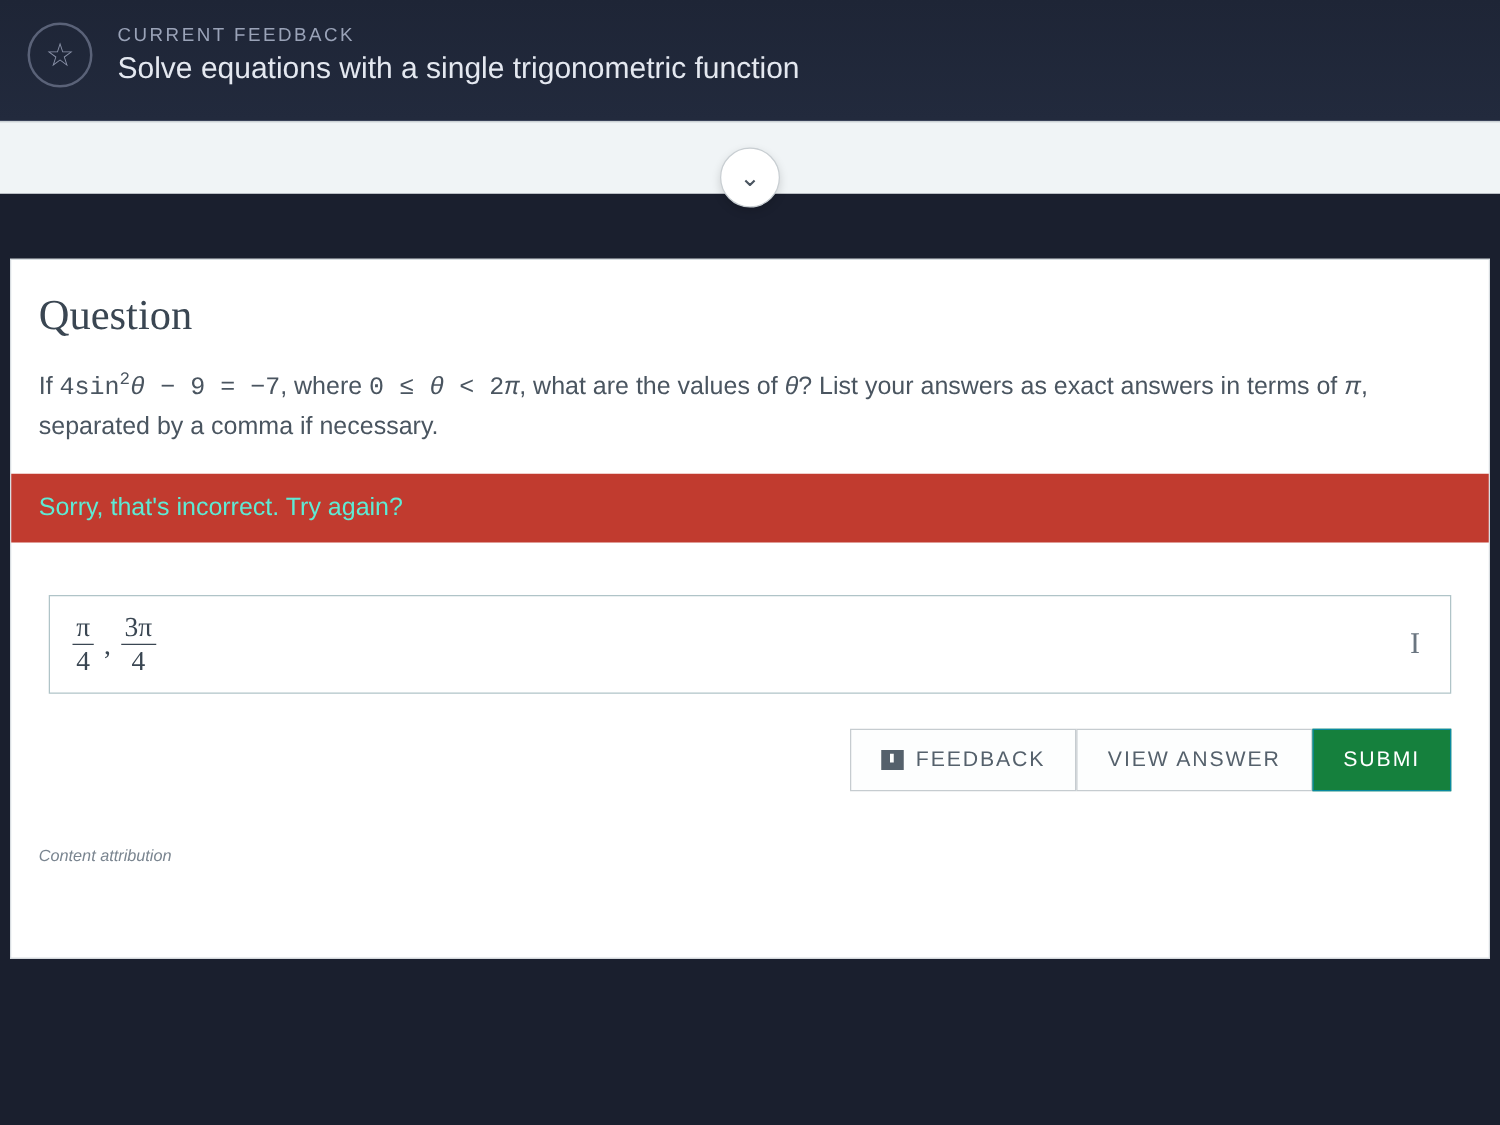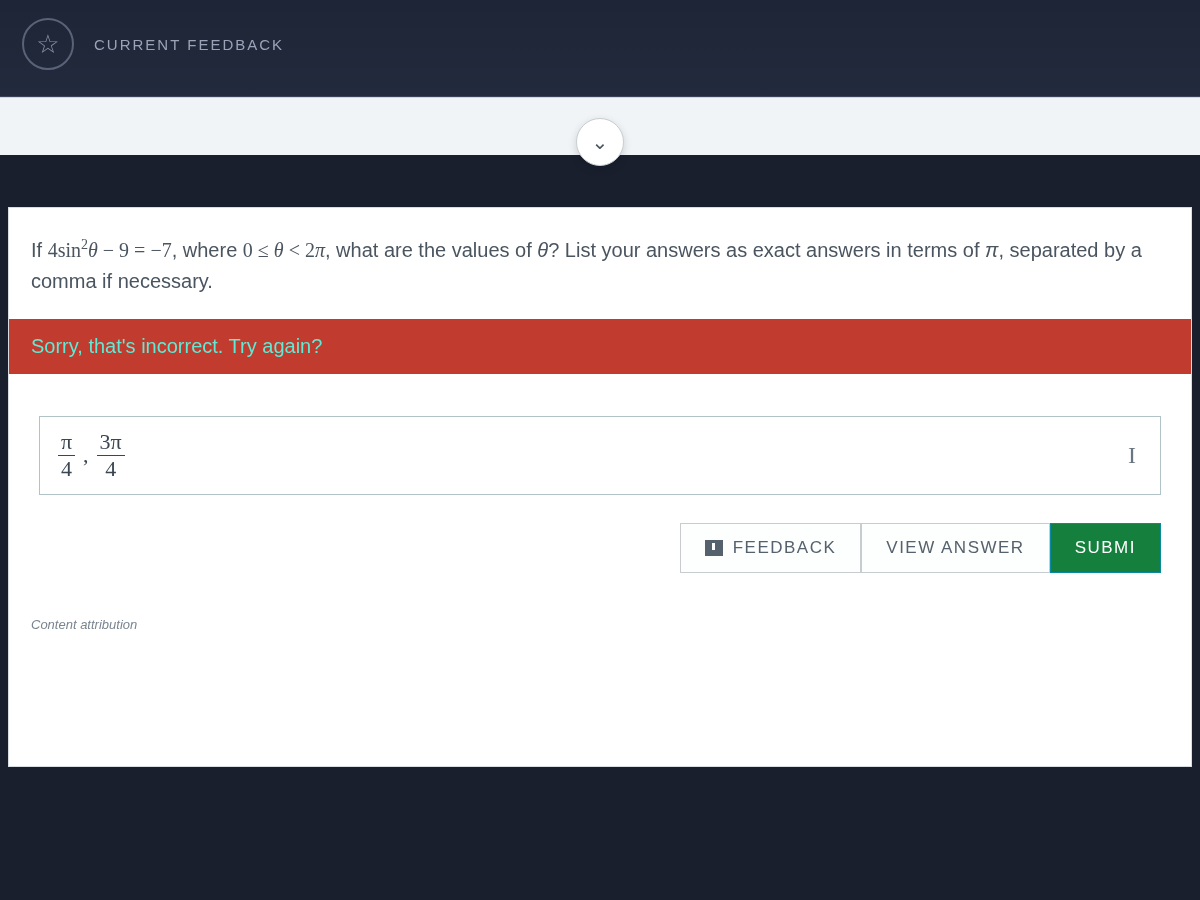--- a/index.html
+++ b/index.html
@@ -70,21 +70,21 @@
     font-weight: 400;
     margin-bottom: 22px;
     font-family: Georgia, serif;
   }
   .q-body {
     font-size: 20px;
     color: #4a5560;
     line-height: 1.55;
     margin-bottom: 22px;
   }
-  .q-body .math { font-family: Liberation Serif, serif; }
+  .q-body .math { font-family: Liberation Mono, monospace; }
   .q-body sup { font-size: 0.7em; }
   .q-body .ital { font-style: italic; }
 
   .error-bar {
     background: #c13b2f;
     color: #5eead4;
     font-size: 20px;
     padding: 16px 22px;
     margin: 0 0 42px 0;
   }
@@ -173,31 +173,33 @@
     font-style: italic;
   }
 </style>
 </head>
 <body>
 
 <div class="header">
   <div class="star-badge">☆</div>
   <div class="header-text">
     <div class="obj-label">CURRENT FEEDBACK</div>
+    <div class="obj-title">Solve equations with a single trigonometric function</div>
   </div>
 </div>
 
 <div class="chevron-row">
   <div class="chevron-btn">
     <span>⌄</span>
   </div>
 </div>
 
 <div class="card">
   <div class="card-inner">
+    <div class="q-heading">Question</div>
     <div class="q-body">
       <span>If </span><span class="math">4sin<sup>2</sup><span class="ital">θ</span> − 9 = −7</span><span>, where </span><span class="math">0 ≤ <span class="ital">θ</span> &lt; 2<span class="ital">π</span></span><span>, what are the values of <span class="ital">θ</span>? List your answers as exact answers in terms of <span class="ital">π</span>, separated by a comma if necessary.</span>
     </div>
   </div>
 
   <div class="error-bar">
     <span>Sorry, that's incorrect. Try again?</span>
   </div>
 
   <div class="answer-area">

